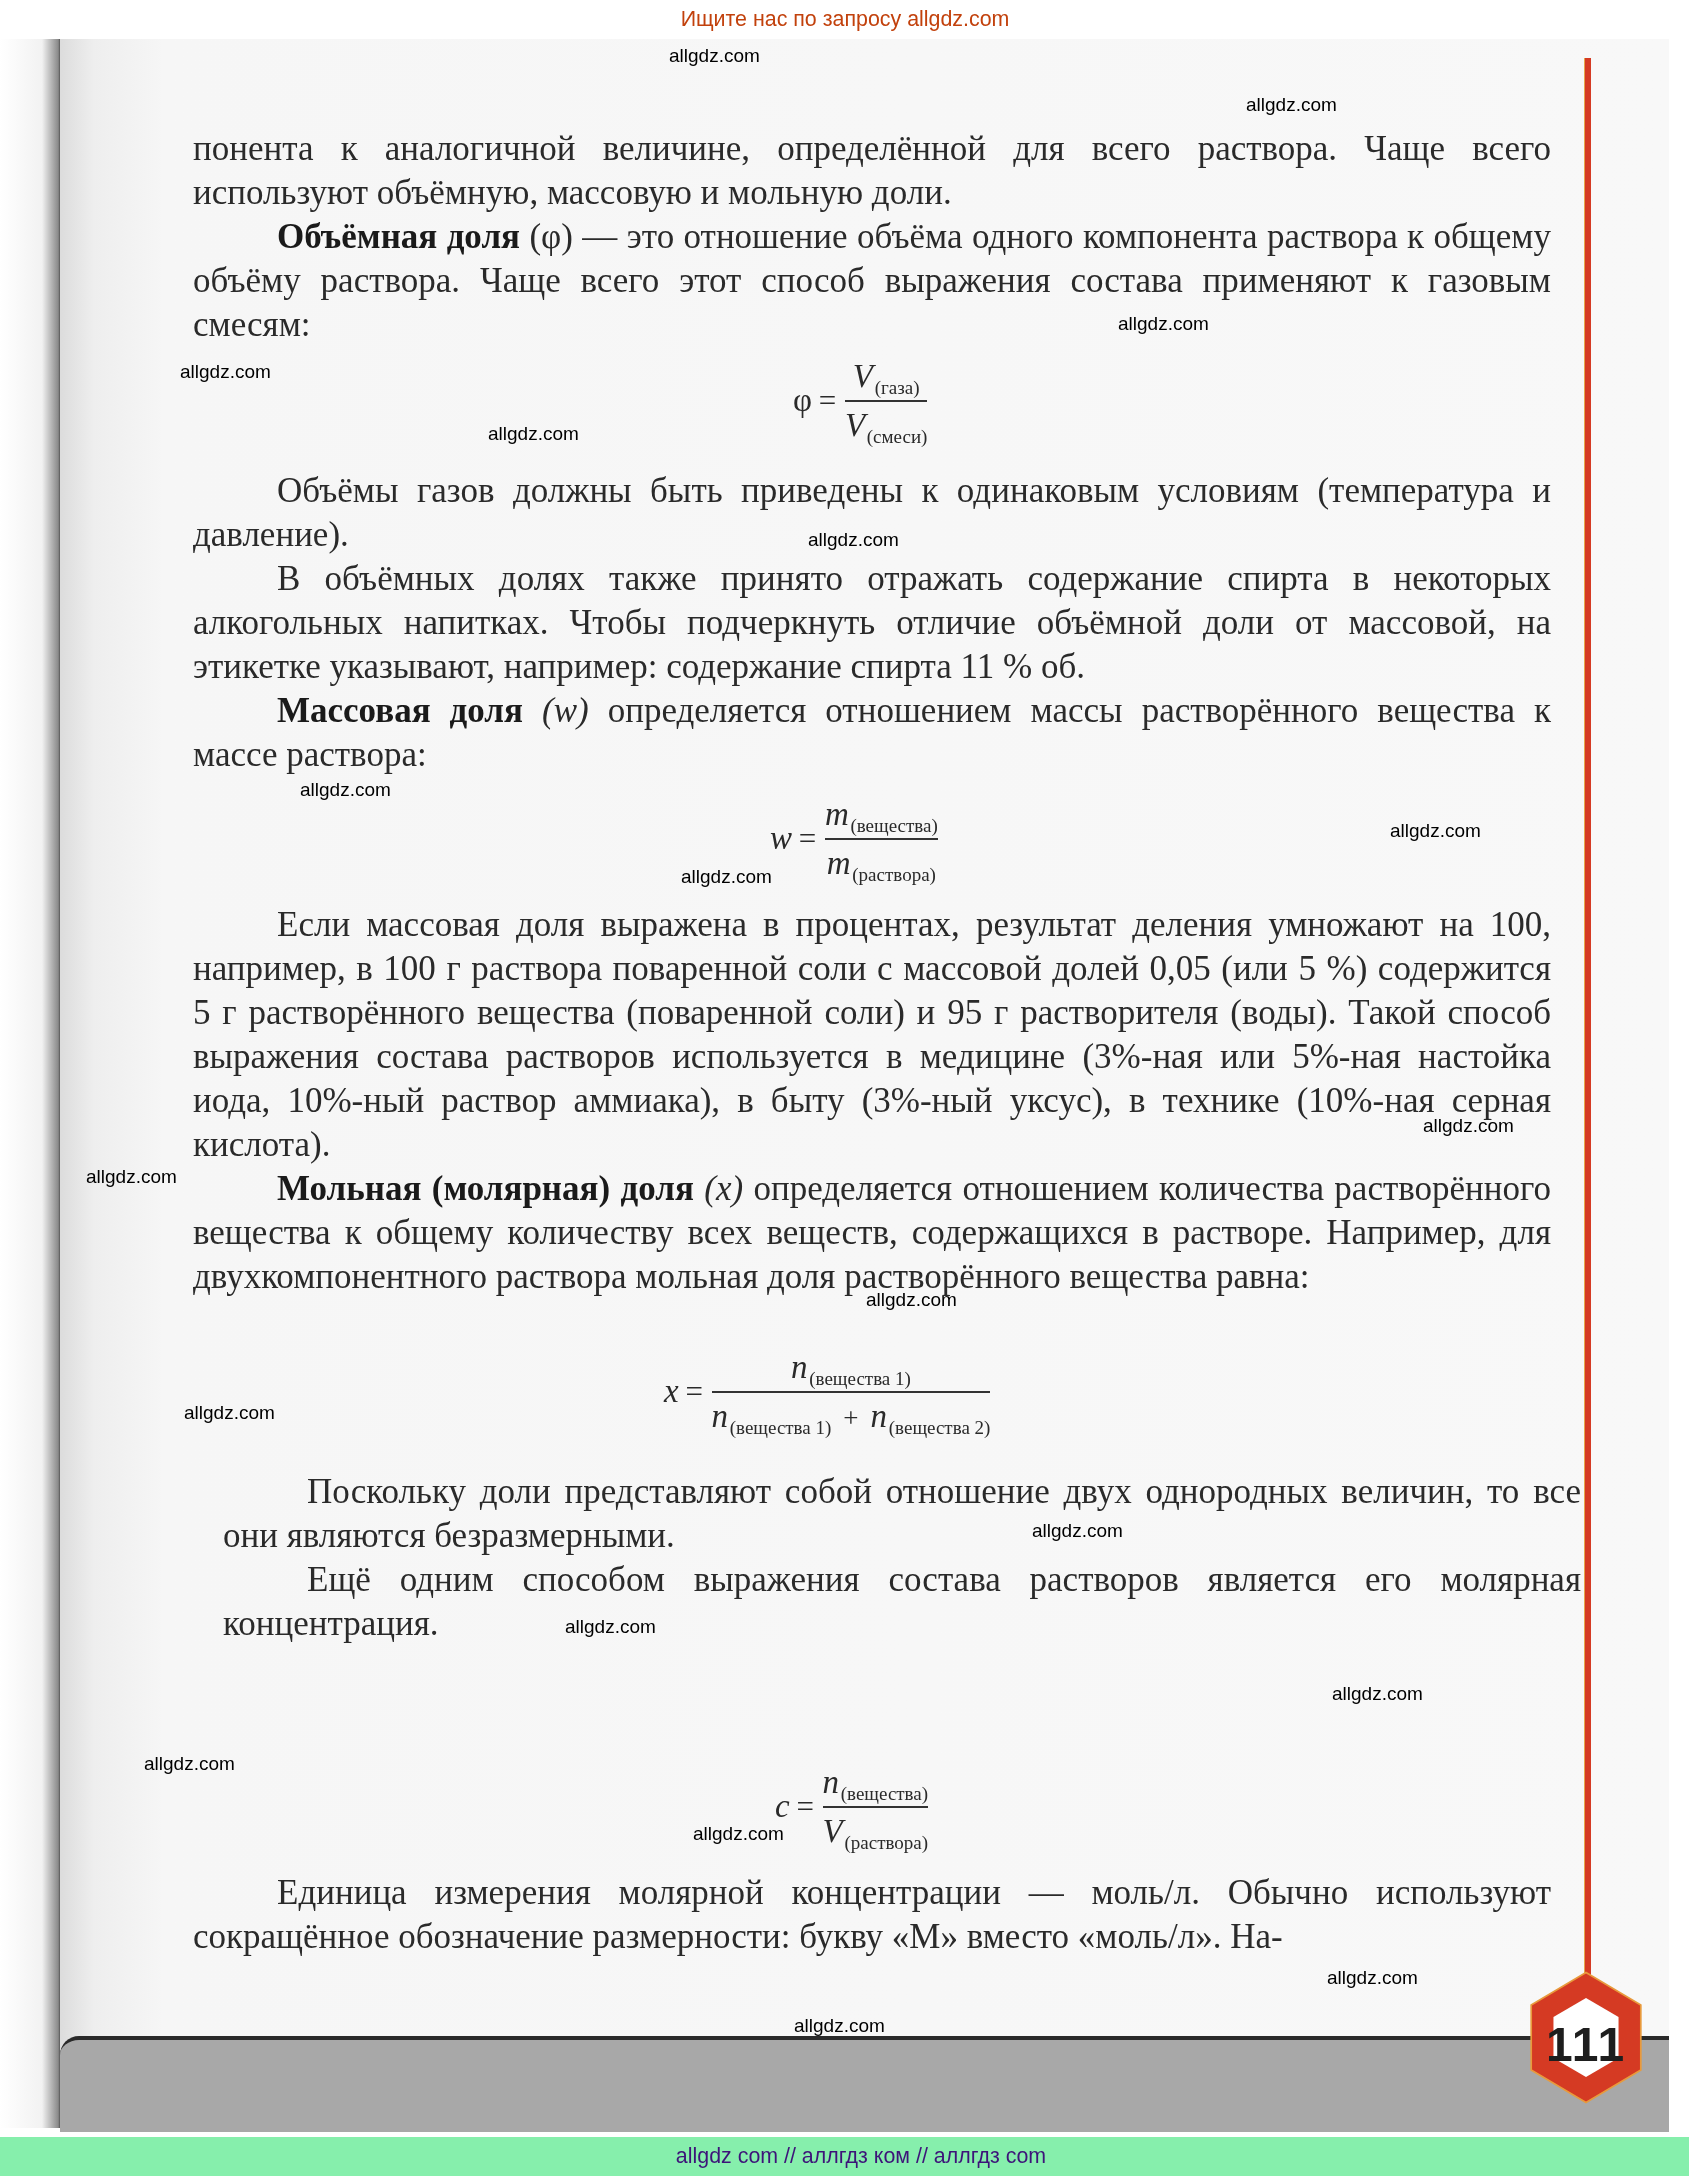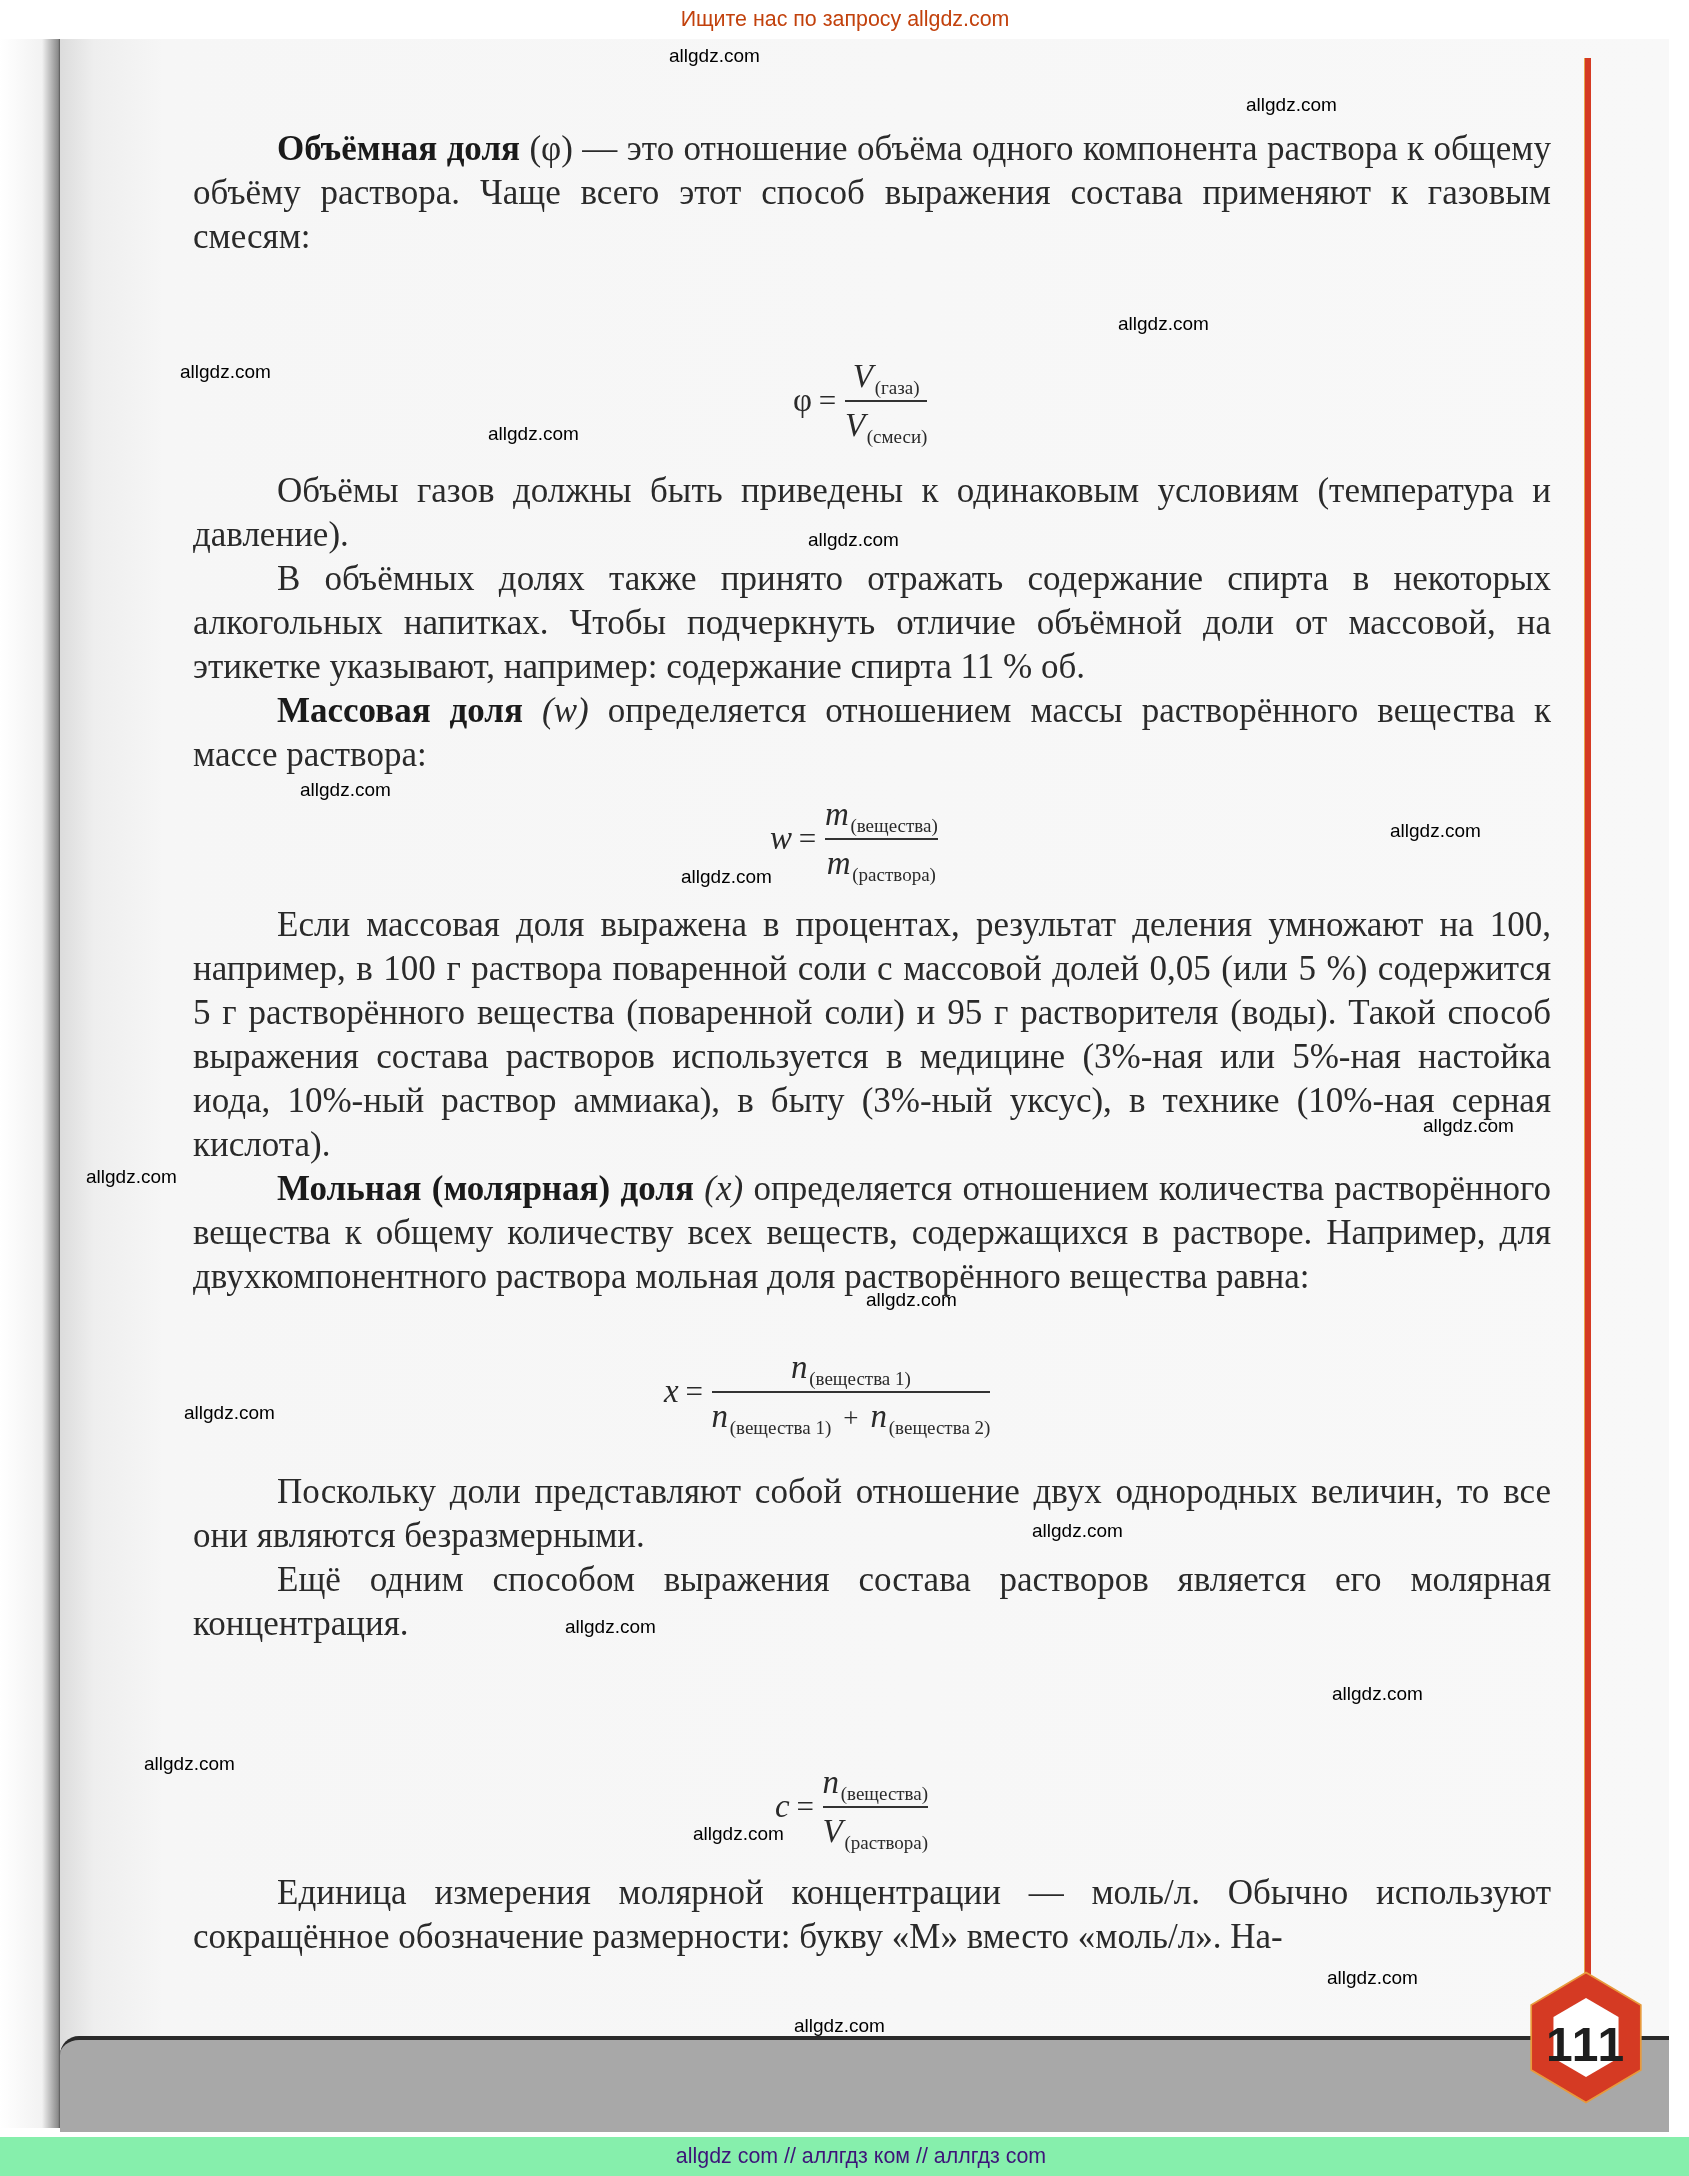--- a/index.html
+++ b/index.html
@@ -80,20 +80,21 @@
 
 <div class="hex-wrap">
   <svg width="120" height="137" viewBox="0 0 140 160">
     <polygon points="70,4 134,42 134,118 70,156 6,118 6,42" fill="#d53a23" stroke="#e89a3c" stroke-width="2"></polygon>
     <polygon points="70,34 108,56 108,104 70,126 32,104 32,56" fill="#ffffff"></polygon>
   </svg>
   <div class="hex-num">111</div>
 </div>
 
 <div class="text" style="top:127px;">
+  <p>понента к аналогичной величине, определённой для всего раствора. Чаще всего используют объёмную, массовую и мольную доли.</p>
   <p class="ind"><b>Объёмная доля</b><span> (φ) — это отношение объёма одного компонента раствора к общему объёму раствора. Чаще всего этот способ выражения состава применяют к газовым смесям:</span></p>
 </div>
 
 <div class="formula" style="left:793px; top:358px;">
   <span class="lhs" style="font-style:normal;">φ</span>
   <span class="eq">=</span>
   <span class="frac">
     <span class="num">
         <span class="sym">V</span>
         <span class="sub">(газа)</span>
@@ -145,21 +146,21 @@
     <span class="den">
       <span class="sym">n</span>
         <span class="sub">(вещества 1)</span>
       <span class="plus">+</span>
       <span class="sym">n</span>
         <span class="sub">(вещества 2)</span>
     </span>
   </span>
 </div>
 
-<div class="text" style="top:1470px;">
+<div class="text" style="top:1470px;margin-left:30px;">
   <p class="ind">Поскольку доли представляют собой отношение двух однородных величин, то все они являются безразмерными.</p>
   <p class="ind">Ещё одним способом выражения состава растворов является его молярная концентрация.</p>
 </div>
 
 <div class="formula" style="left:775px; top:1764px;">
   <span class="lhs">c</span>
   <span class="eq">=</span>
   <span class="frac">
     <span class="num">
         <span class="sym">n</span>

